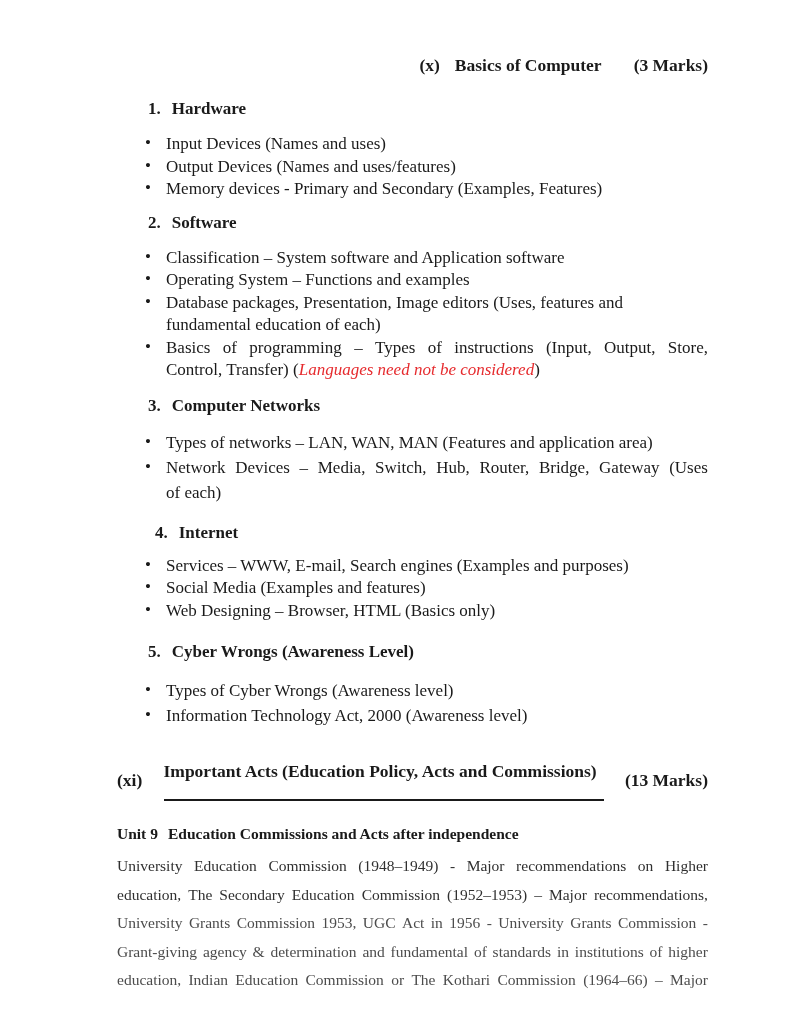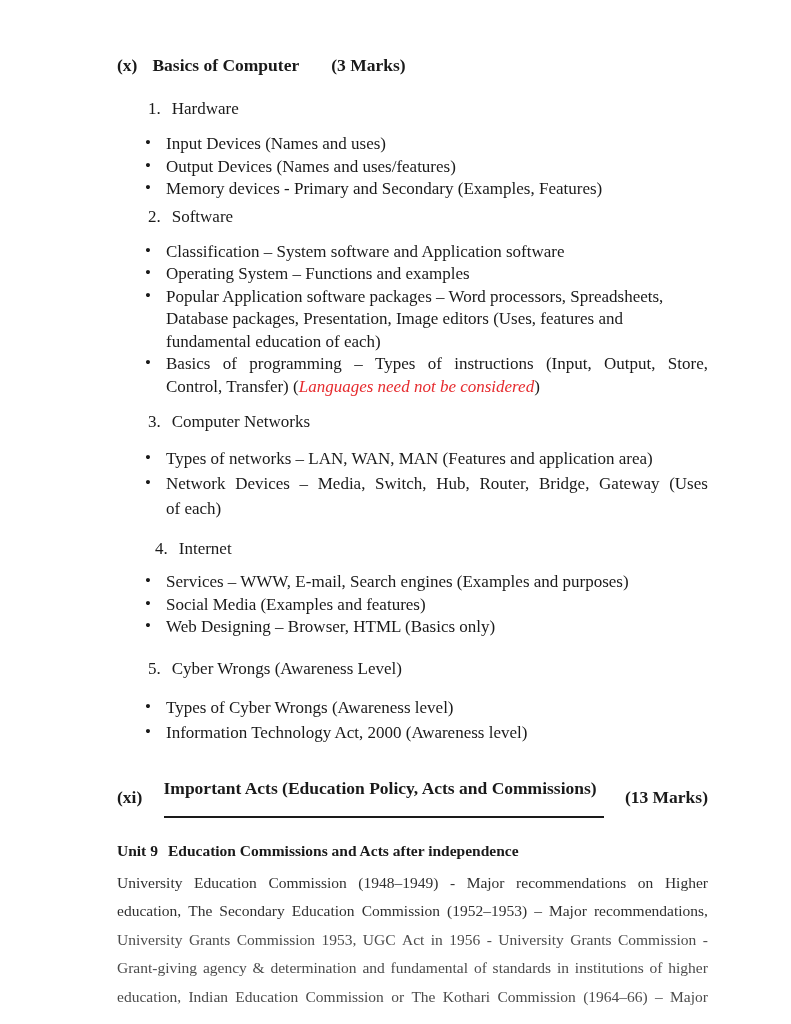--- a/index.html
+++ b/index.html
@@ -17,31 +17,32 @@
     box-sizing:border-box;
     padding:55px 83px 0 117px;
     font-family:"Liberation Serif","DejaVu Serif",serif;
     color:var(--text);
     overflow:hidden;
   }
   
   .sec-head{
     font-size:17.5px;font-weight:bold;line-height:20px;margin:0;
     white-space:nowrap;
+    text-align:right;
   }
   .sec-head .sec-label{margin-right:15px;}
   .sec-head .sec-marks{margin-left:32px;}
   
   .subsection{margin-top:14px;}
   #section-x-body .subsection:nth-child(1){margin-top:24px;}
-  #section-x-body .subsection:nth-child(2){margin-top:6px;}
+  #section-x-body .subsection:nth-child(2){margin-top:12px;}
   #section-x-body .subsection:nth-child(3){margin-top:14px;}
   #section-x-body .subsection:nth-child(4){margin-top:18px;}
   #section-x-body .subsection:nth-child(5){margin-top:20px;}
-  .sub-head{font-size:17px;font-weight:normal;line-height:20px;padding-left:31px;white-space:nowrap;}
+  .sub-head{font-size:17px;font-weight:bold;line-height:20px;padding-left:31px;white-space:nowrap;}
   #section-x-body .subsection:nth-child(4) .sub-head{padding-left:38px;}
   .sub-head .num{margin-right:11px;}
   .blist{list-style:none;margin:14px 0 0 0;padding:0;}
   #section-x-body .subsection:nth-child(4) .blist{margin-top:12px;}
   #section-x-body .subsection:nth-child(5) .blist{margin-top:16px;}
   .blist li{position:relative;padding-left:49px;font-size:17px;line-height:22.5px;}
   #section-x-body .subsection:nth-child(3) .blist li,
   #section-x-body .subsection:nth-child(5) .blist li{line-height:25px;}
   .bullet{position:absolute;left:28px;top:-1px;font-size:17px;}
   .line{white-space:nowrap;}
@@ -106,21 +107,20 @@
           </li>
           <li>
             <span class="bullet">•</span>
             <div class="itext">
               <div class="line">Operating System – Functions and examples</div>
             </div>
           </li>
           <li>
             <span class="bullet">•</span>
             <div class="itext">
-              <div class="line">Popular Application software packages – Word processors, Spreadsheets,</div>
               <div class="line">Database packages, Presentation, Image editors (Uses, features and</div>
               <div class="line">fundamental education of each)</div>
             </div>
           </li>
           <li>
             <span class="bullet">•</span>
             <div class="itext">
               <div class="line j">
                 <span>Basics</span>
                 <span>of</span>

